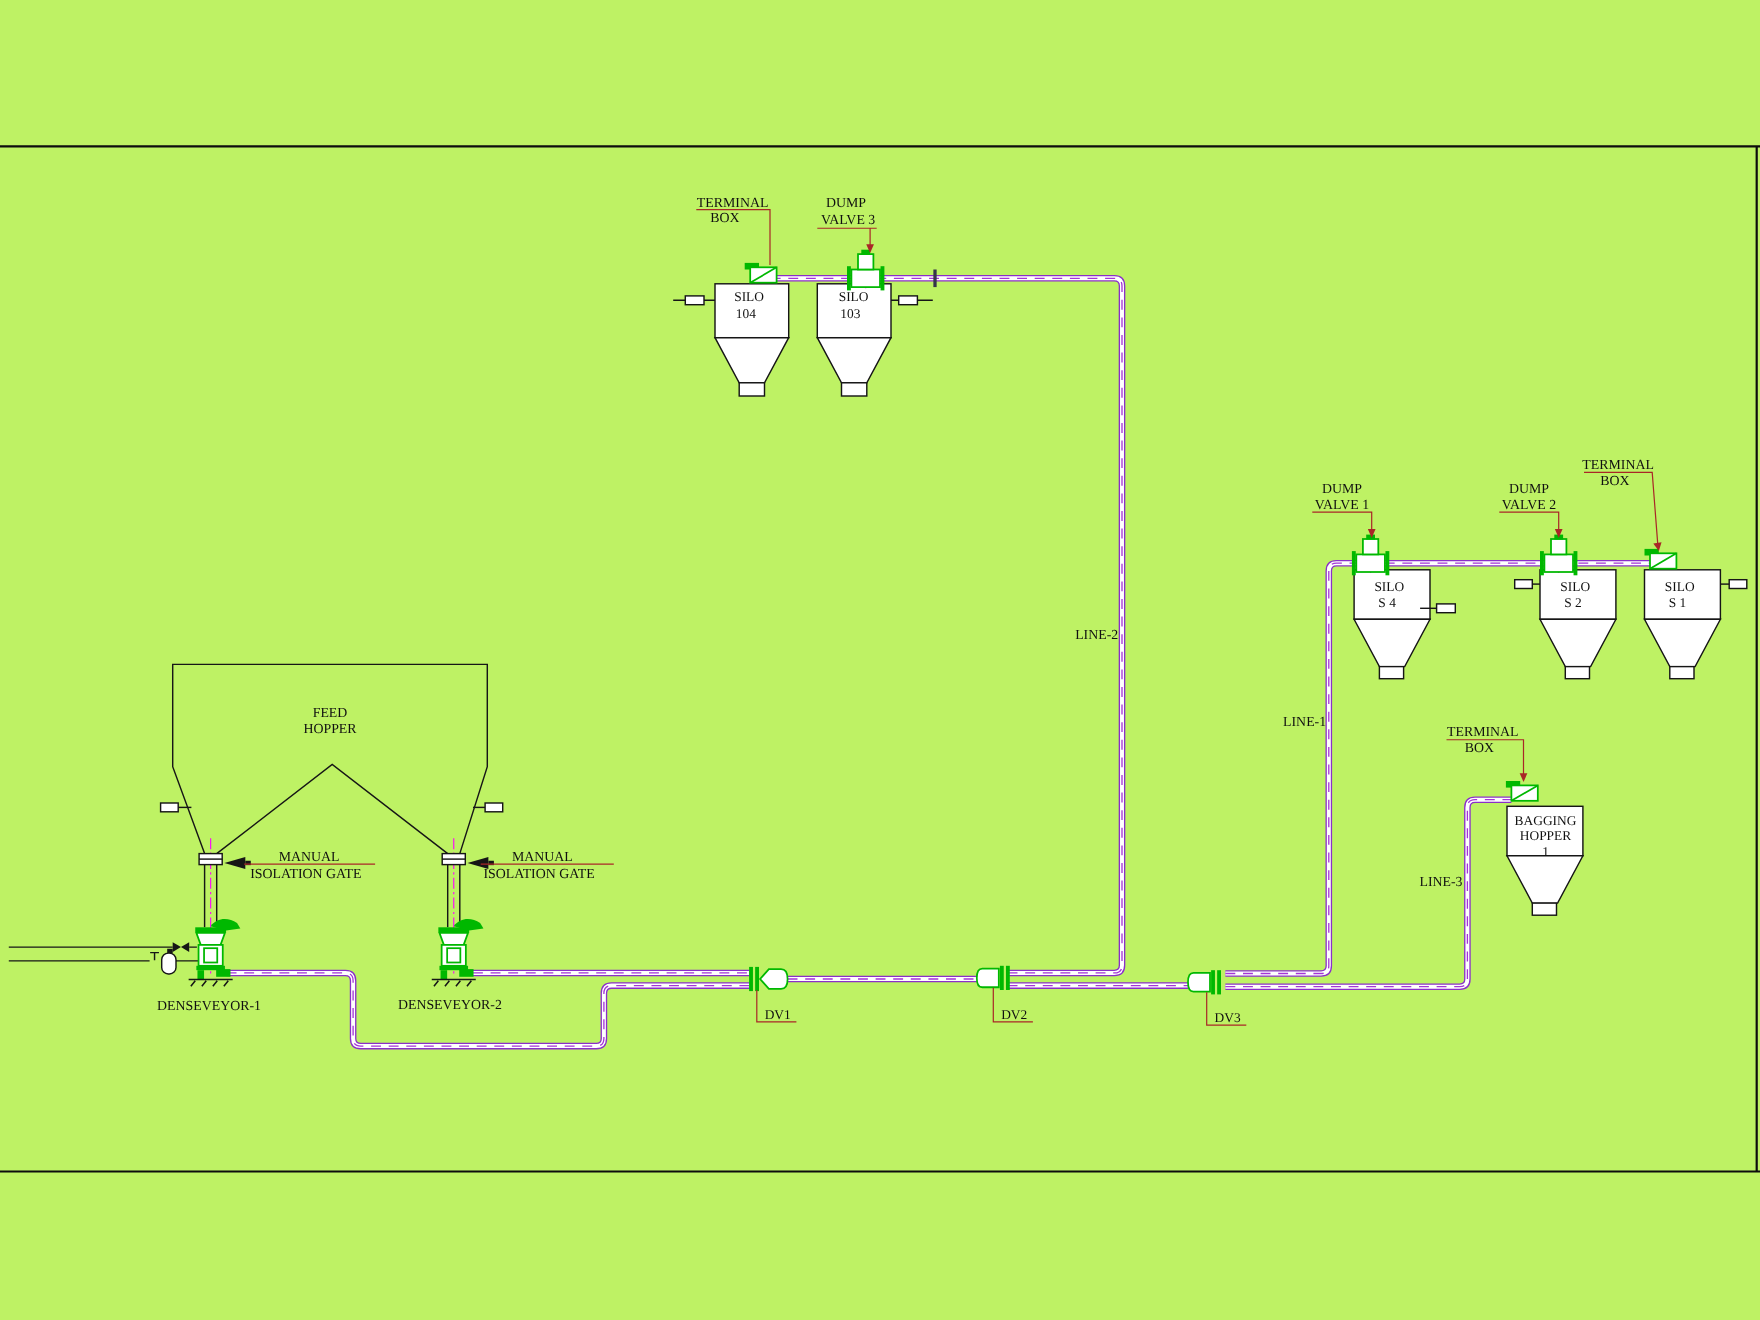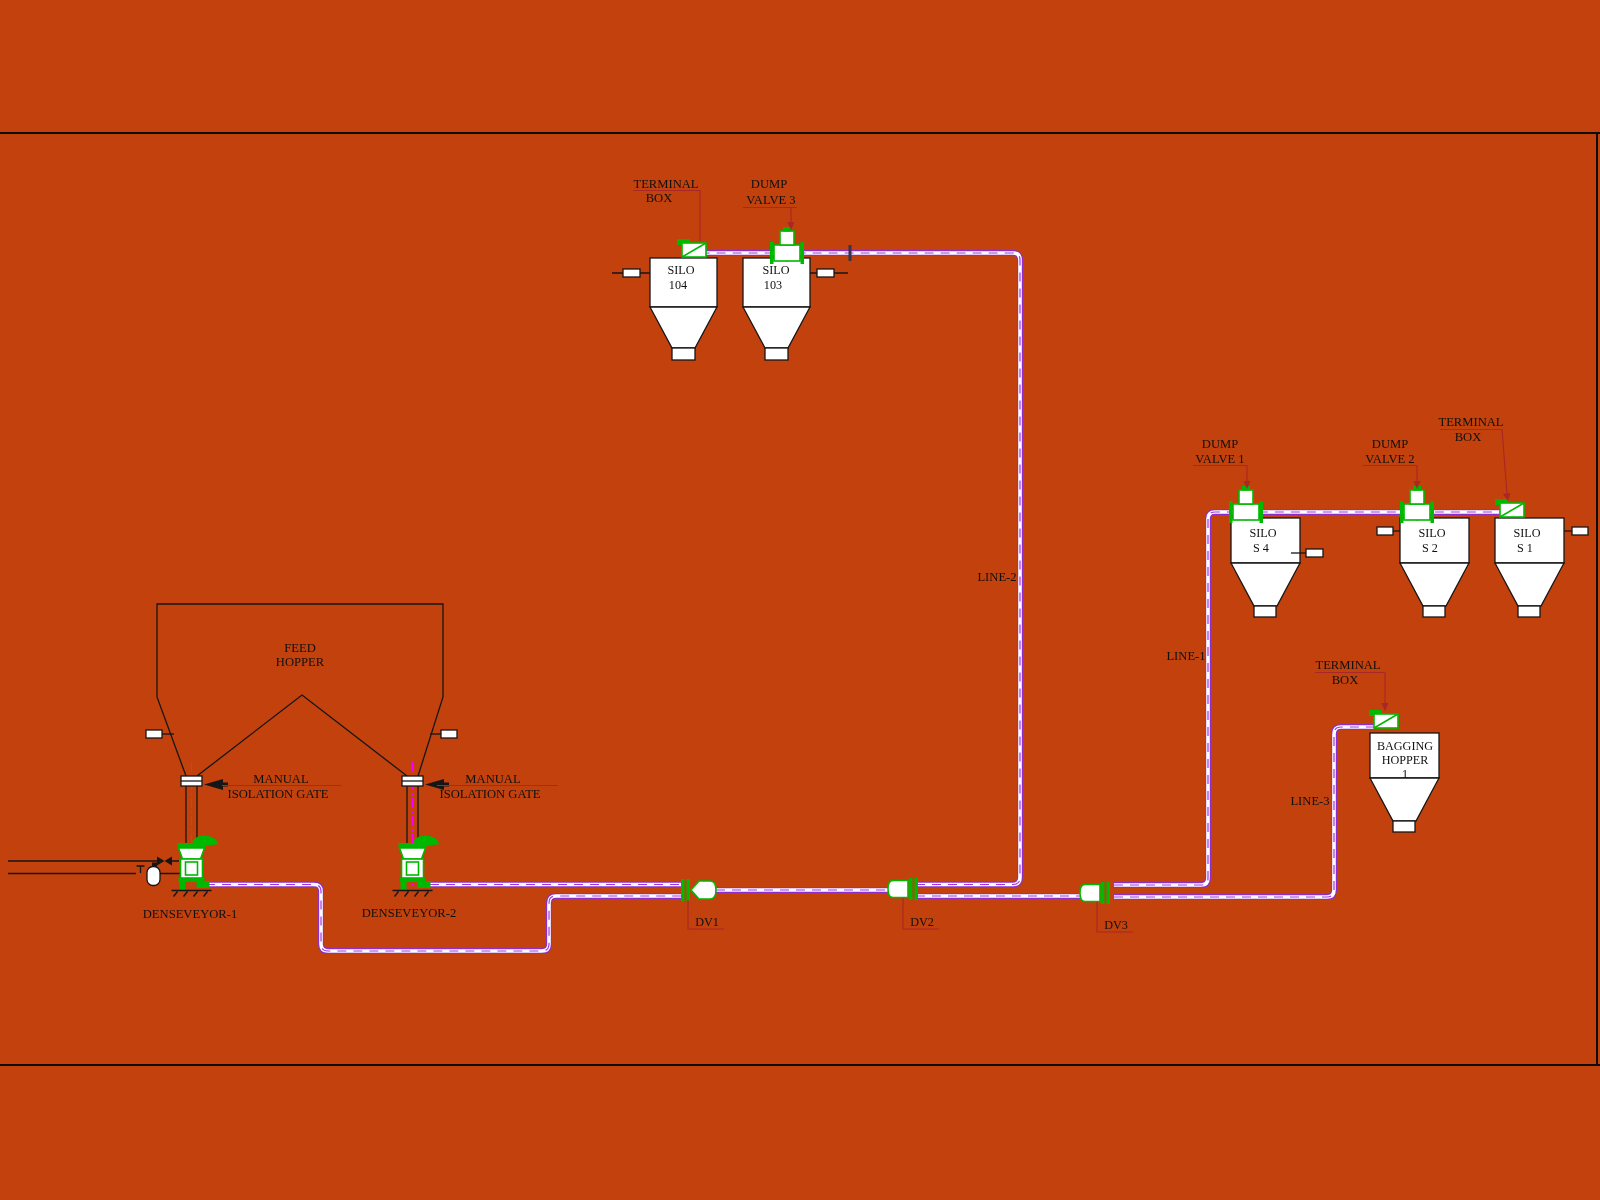--- a/index.html
+++ b/index.html
@@ -1,16 +1,16 @@
 <!DOCTYPE html>
 <html><head>
 <meta charset="utf-8">
 <style>
   html,body{margin:0;padding:0;background:#ffffff;}
-  .stage{position:relative;width:1600px;height:1200px;background:#c2410c;overflow:hidden;}
+  .stage{position:relative;width:1600px;height:1200px;background:#bef264;overflow:hidden;}
   svg{position:absolute;left:0;top:0;}
   .blk{stroke:#161616;stroke-width:1.3;fill:none;}
   .blk2{stroke:#0d0d0d;stroke-width:2;fill:none;}
   .blkf{fill:#161616;stroke:none;}
   .wbox{fill:#ffffff;stroke:#161616;stroke-width:1.3;}
   .grn{stroke:#00b800;stroke-width:1.6;fill:none;}
   .grnf{fill:#00b800;stroke:none;}
   .grnbody{fill:#ffffff;stroke:#00b800;stroke-width:1.6;}
   .red{stroke:#a92727;stroke-width:1.1;fill:none;}
   .redf{fill:#a92727;stroke:none;}

